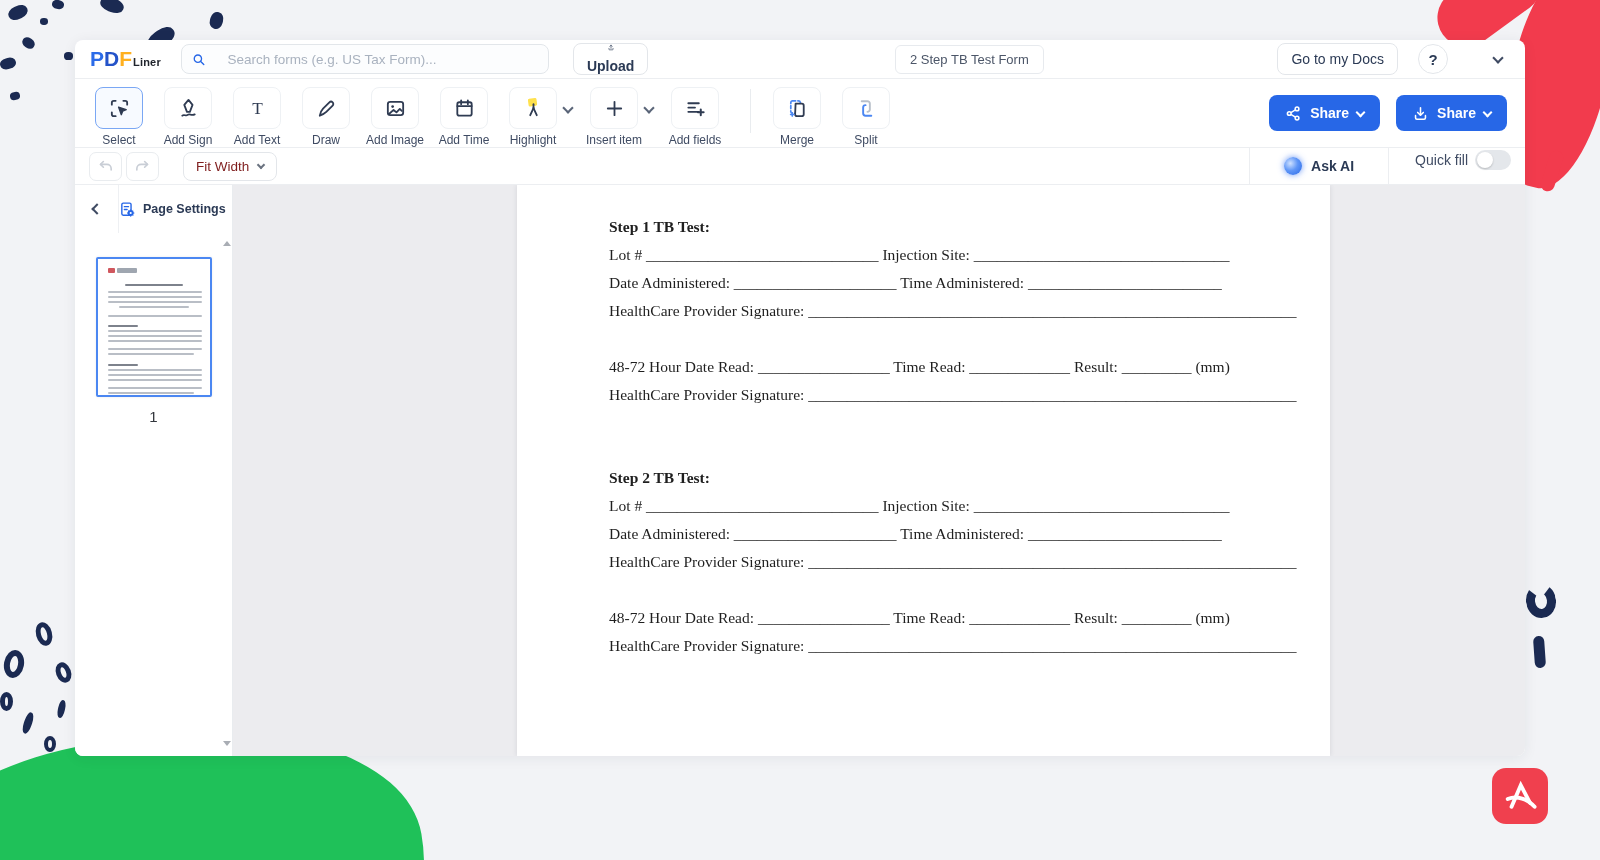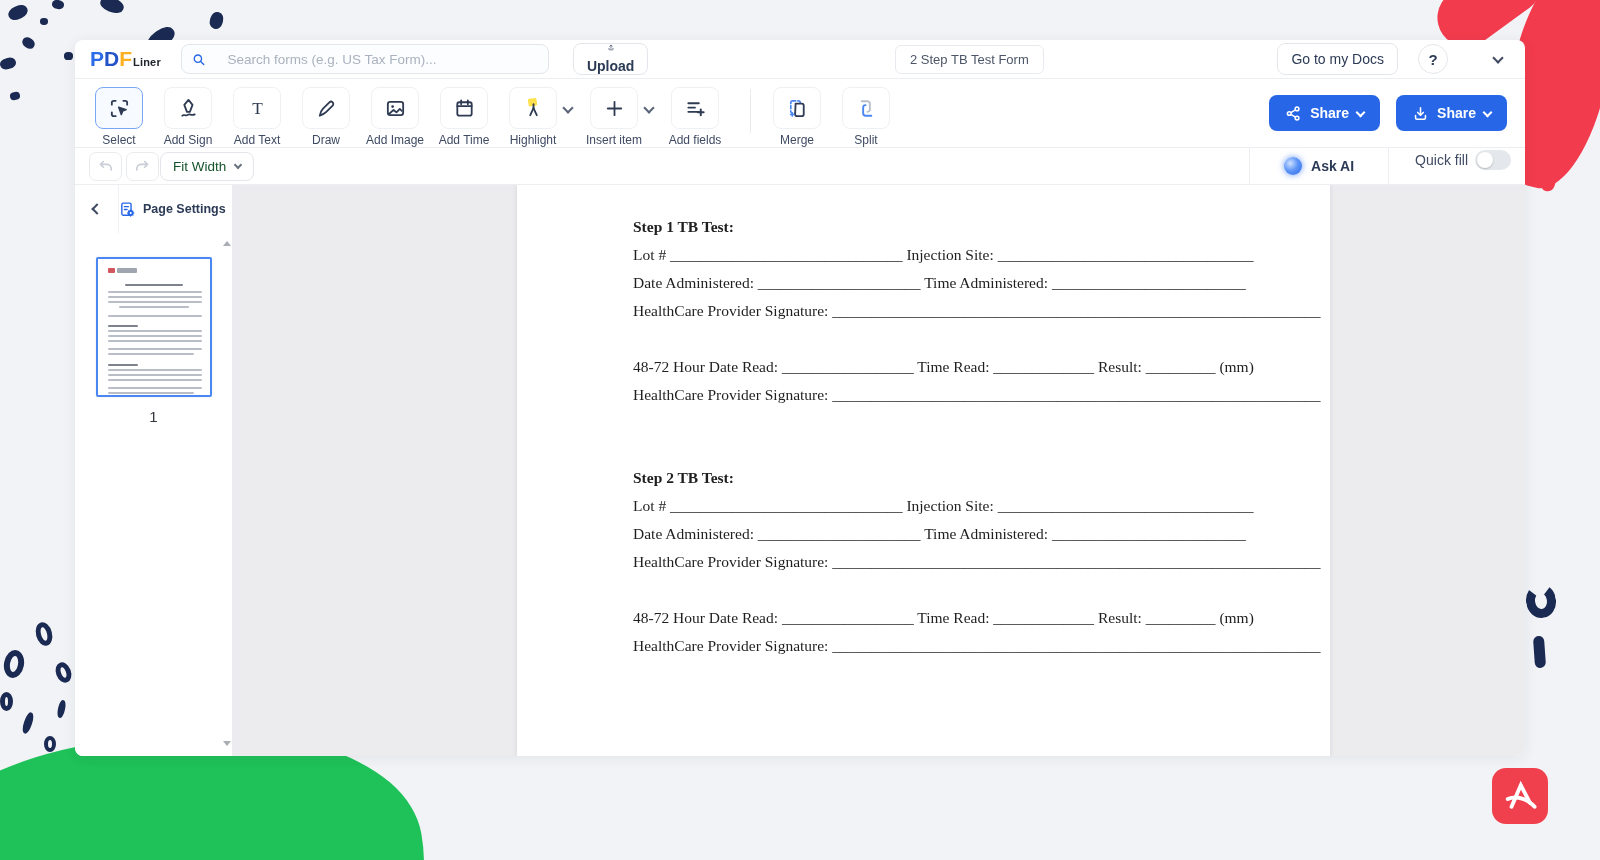--- a/index.html
+++ b/index.html
@@ -65,22 +65,22 @@
   .btn-blue { height:36px; background:#2767e7; color:#fff; border-radius:8px; display:flex;
     align-items:center; gap:8px; padding:0 16px; font-size:14px; font-weight:700; cursor:pointer; }
   .btn-blue .chev { border-color:#fff; width:7px; height:7px; margin-top:-2px; }
 
   
   .sbar { height:37px; border-bottom:1px solid #eceef1; display:flex; align-items:center;
     padding:0 0 0 14px; flex:0 0 auto; }
   .mini-btn { width:33px; height:29px; border:1px solid #e9ecef; border-radius:7px; background:#fff;
     display:flex; align-items:center; justify-content:center; cursor:pointer; }
   .mini-btn + .mini-btn { margin-left:4px; }
-  .zoom-sel { margin-left:1px; height:29px; border:1px solid #e3e6ea; border-radius:8px;
-    display:flex; align-items:center; gap:9px; padding:0 12px; font-size:13.5px; color:#14532d;
+  .zoom-sel { margin-left:24px; height:29px; border:1px solid #e3e6ea; border-radius:8px;
+    display:flex; align-items:center; gap:9px; padding:0 12px; font-size:13.5px; color:#7f1d1d;
     cursor:pointer; background:#fff; }
   .zoom-sel .chev { width:6px; height:6px; border-color:#6b7380; margin-top:-3px; }
   .sbar-right { margin-left:auto; display:flex; align-items:center; height:100%; }
   .vdiv { width:1px; height:100%; background:#eceef1; }
   .askai { display:flex; align-items:center; gap:9px; padding:0 34px; cursor:pointer; height:100%; }
   .orb { width:18px; height:18px; border-radius:50%;
     background:radial-gradient(circle at 35% 35%, #cfe1ff 0%, #5f96f7 45%, #2767e7 100%);
     box-shadow:0 0 6px rgba(72,128,245,.8); }
   .askai-label { font-size:14px; color:#2b3a55; font-weight:600; }
   .qfill { display:flex; align-items:center; gap:7px; padding:0 14px 12px 26px; height:100%; }
@@ -107,21 +107,21 @@
   .sb-scroll { position:absolute; right:1px; top:48px; bottom:4px; width:10px; }
   .tri-up, .tri-down { position:absolute; left:2px; width:0; height:0;
     border-left:4px solid transparent; border-right:4px solid transparent; }
   .tri-up { top:8px; border-bottom:5px solid #a9adb4; }
   .tri-down { bottom:6px; border-top:5px solid #a9adb4; }
 
   .canvas { flex:1; background:#ececef; position:relative; overflow:hidden; }
   .page { position:absolute; left:284px; top:0; width:813px; height:100%; background:#fff;
     box-shadow:0 0 5px rgba(40,50,70,.12); }
   .page-inner { padding:28px 0 0 92px; width:740px; font-family:"Liberation Serif", serif;
-    font-size:15.5px; color:#1f1f1f;margin-left:24px; }
+    font-size:15.5px; color:#1f1f1f; }
   .doc-section + .doc-section { margin-top:55px; }
   .doc-row { height:28px; line-height:28px; white-space:nowrap; }
   .doc-heading { font-weight:bold; }
   .doc-spacer { height:28px; }
 </style>
 </head>
 <body>
 
 <div>
 

